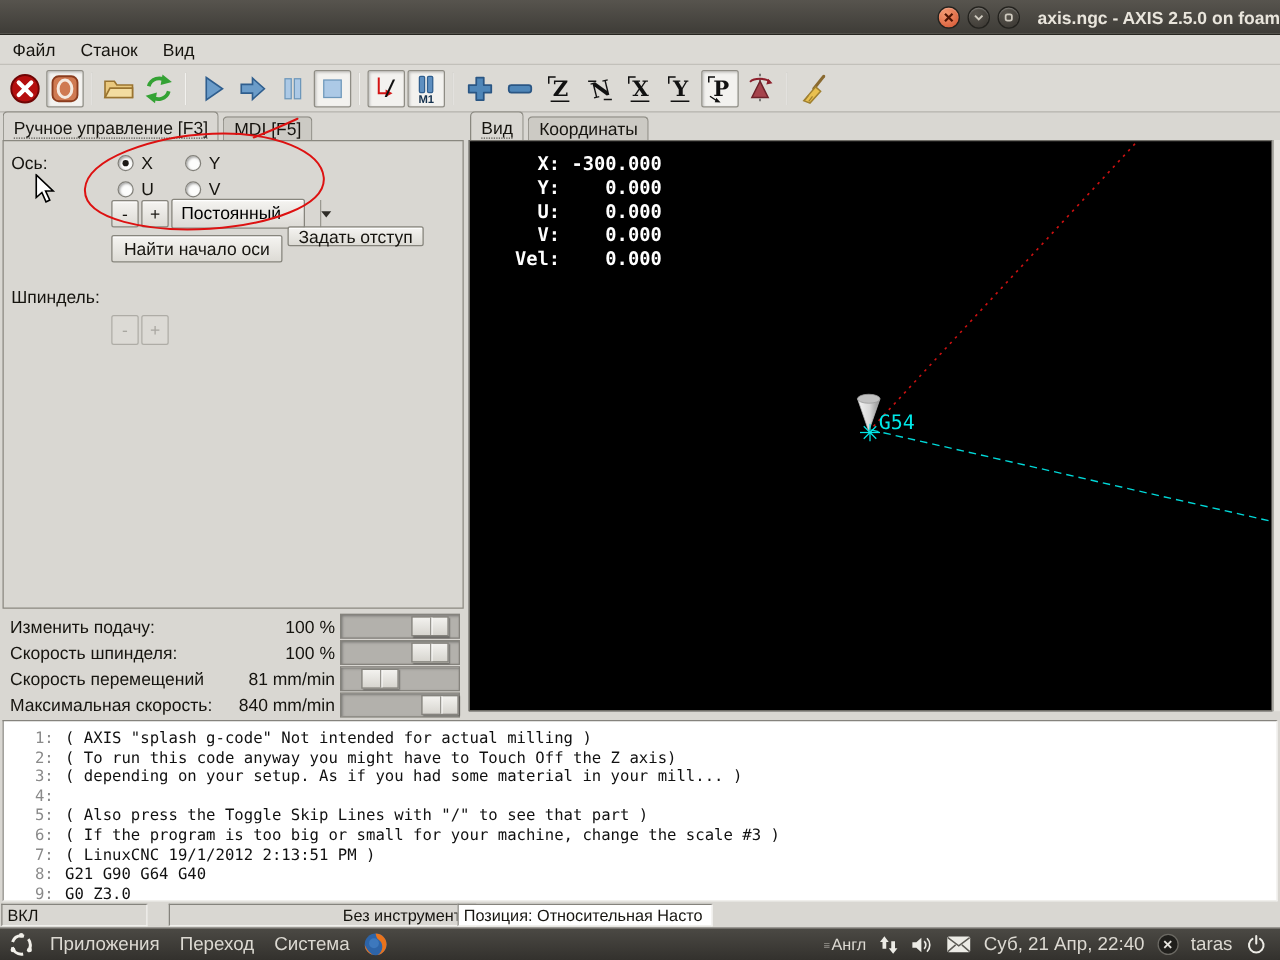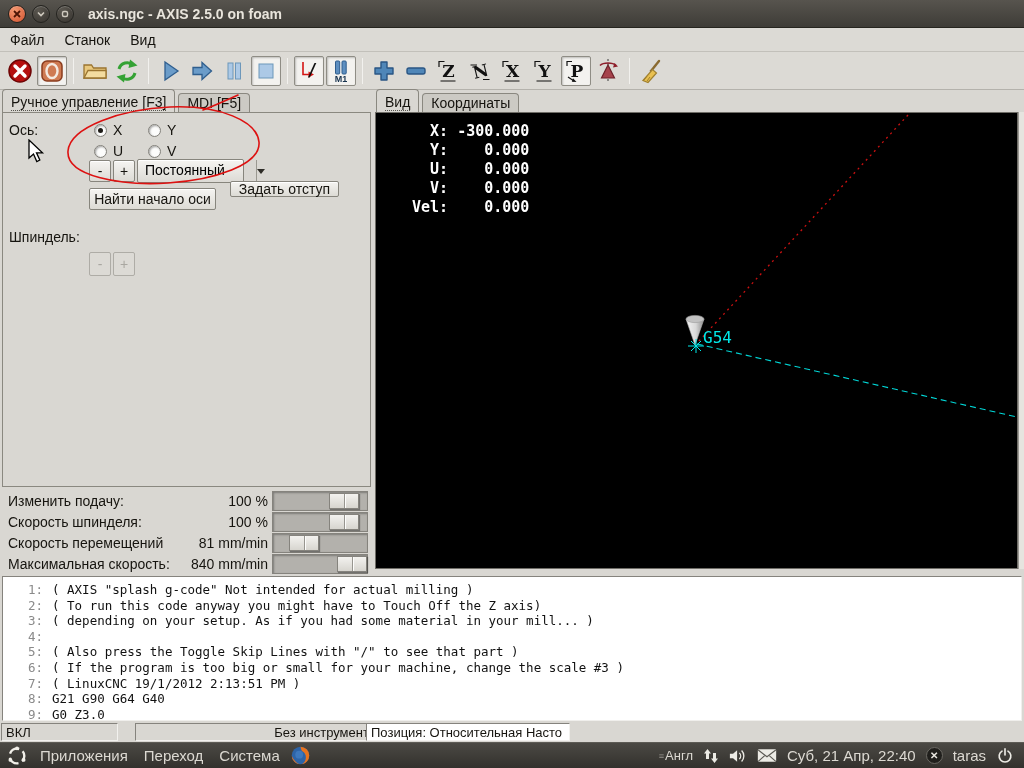--- a/index.html
+++ b/index.html
@@ -2,21 +2,21 @@
 <html><head>
 <meta charset="utf-8">
 <style>
   * { margin:0; padding:0; box-sizing:border-box; }
   html,body { width:1024px; height:768px; overflow:hidden; }
   body { font-family:"Liberation Sans",sans-serif; background:#d9d7d2; position:relative; }
 
   
   .titlebar { position:absolute; left:0; top:0; width:1024px; height:28px;
     background:linear-gradient(#57544e,#3e3c37); border-bottom:1px solid #26251f;
-    display:flex; align-items:center; }
+    display:flex; align-items:center;justify-content:flex-end; }
   .win-btns { display:flex; gap:6px; margin-left:8px; }
   .win-btn { width:18px; height:18px; border-radius:50%; border:1px solid #23221e;
     display:flex; align-items:center; justify-content:center; font-size:11px; line-height:1;
     box-shadow:inset 0 1px 1px rgba(255,255,255,.25); cursor:default; }
   .win-close { background:radial-gradient(circle at 35% 30%,#f59a72,#d2512e); color:#4e1505; font-weight:bold; }
   .win-min, .win-max { background:radial-gradient(circle at 35% 30%,#5a564f,#37342f); color:#cfcabf; }
   .title-text { color:#e9e5dc; font-weight:bold; font-size:14px; margin-left:14px; }
 
   
   .menubar { position:absolute; left:0; top:28px; width:1024px; height:24px; background:#dcdad5;
@@ -283,21 +283,21 @@
 
   <span class="btn" style="left:86px; top:47px; width:22px; height:22px;">-</span>
   <span class="btn" style="left:110px; top:47px; width:22px; height:22px;">+</span>
   <span class="combo" style="left:134px; top:46px; width:107px; height:24px;">
     <span class="combo-text">Постоянный</span>
     <span class="combo-arrow">
         <i></i>
       </span>
   </span>
 
-  <span class="btn" style="left:86px; top:75px; width:127px; height:22px;">Найти начало оси</span>
+  <span class="btn" style="left:86px; top:75px; width:137px; height:22px;">Найти начало оси</span>
   <span class="btn" style="left:227px; top:68px; width:109px; height:16px;">Задать отступ</span>
 
   <span class="lbl" style="left:6px; top:116px;">Шпиндель:</span>
   <span class="btn disabled" style="left:86px; top:139px; width:22px; height:24px;">-</span>
   <span class="btn disabled" style="left:110px; top:139px; width:22px; height:24px;">+</span>
 </div>
 
 <svg class="annotation" style="left:0; top:90px;" width="373" height="120" viewBox="0 0 373 120">
   <path d="M 170,17 C 220,15 257,31 259,52 C 261,75 214,90 168,93 C 120,96 66,86 68,61 C 70,37 122,19 170,17" fill="none" stroke="#dd1111" stroke-width="1.6" stroke-linecap="round"></path>
   <path d="M 203,20 C 216,15 227,10 238,5" fill="none" stroke="#dd1111" stroke-width="1.6" stroke-linecap="round"></path>

